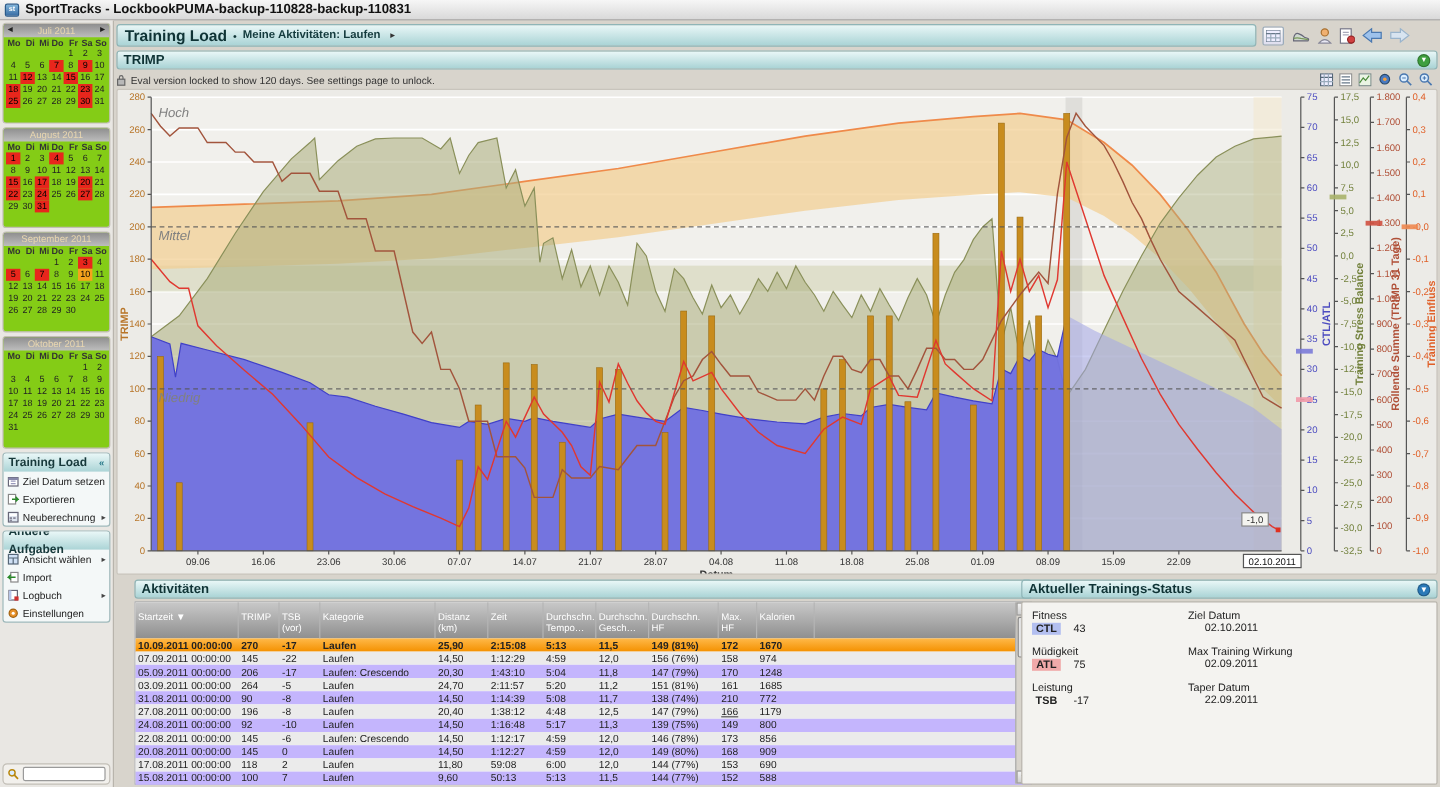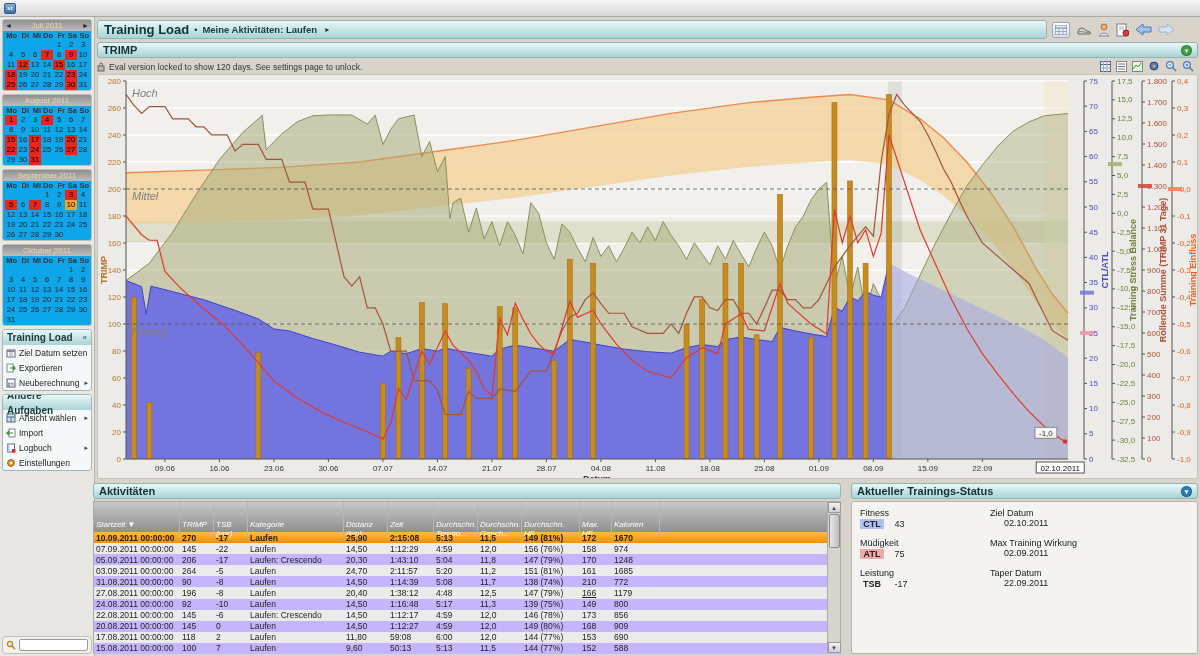--- a/index.html
+++ b/index.html
@@ -10,21 +10,21 @@
   #titlebar { left:0; top:0; width:1200px; height:17px;
     background:linear-gradient(#f6f6f6,#d9d9d9); border-bottom:1px solid #aaa;
     display:flex; align-items:center; gap:5px; padding-left:4px; }
   #titlebar .appicon { width:12px; height:11px; background:linear-gradient(#7fb3d9,#3a6ea5);
     border:1px solid #2a5a8a; border-radius:2px; color:#fff; font-size:6px; font-weight:bold;
     display:flex; align-items:center; justify-content:center; }
   #titlebar .title { font-weight:bold; font-size:11px; color:#111; }
   
   #sidebar { left:0; top:17px; width:95px; height:639px; background:#e9e7e3;
     border-right:1px solid #b8b4ac; padding:2px 2px 0 2px; display:flex; flex-direction:column; }
-  .cal { background:#0ea5e9; border:1px solid #c2beb6; border-radius:3px; margin-bottom:3px; padding-bottom:0; }
+  .cal { background:#84cc16; border:1px solid #c2beb6; border-radius:3px; margin-bottom:3px; padding-bottom:12px; }
   .cal-title { height:11px; background:linear-gradient(#8f8f8f,#bdbdbd);
     color:#e8d6b0; font-size:8px; text-align:center; line-height:11px; border-radius:2px 2px 0 0;
     display:flex; justify-content:space-between; align-items:center; padding:0 2px; }
   .cal-title .mon { flex:1; text-align:center; }
   .cal-title .nav { color:#222; font-size:7px; cursor:pointer; }
   .cal-grid { display:grid; grid-template-columns:repeat(7,1fr); padding:0 2px; }
   .cal-grid .dh { font-size:7.5px; font-weight:bold; color:#333; text-align:right; height:9px; line-height:9px;}
   .cal-grid .dc { font-size:7.5px; text-align:center; height:10px; line-height:10px; color:#222; }
   .cal-grid .dc.red { background:#e8261c; color:#000; }
   .cal-grid .dc.sel { background:#f5a21c; color:#000; }
@@ -53,27 +53,27 @@
   #trimpbar .t { font-weight:bold; font-size:11px; color:#0f3335; }
   .circlebtn { width:11px; height:11px; border-radius:50%; display:flex; align-items:center; justify-content:center;
     color:#fff; font-size:7px; line-height:11px; cursor:pointer; border:1px solid rgba(0,0,0,.25); }
   #notice { left:97px; top:60px; width:1101px; height:13px; display:flex; align-items:center; gap:4px;
     font-size:8.5px; color:#333; }
   #chartbtns { position:absolute; right:4px; top:0; display:flex; gap:5px; align-items:center; }
   
   #chartwrap { left:97px; top:74px; width:1101px; height:405px; background:#ecebe7;
     border:1px solid #c8c4bc; border-radius:2px; }
   
-  #actpanel { left:93px; top:483px; width:748px; height:171px; }
+  #actpanel { left:112px; top:483px; width:748px; height:171px; }
   #actbar { height:16px; display:flex; align-items:center; padding:0 5px; font-weight:bold; font-size:11px; color:#0f3335; }
   #acttable { position:absolute; top:18px; left:0; width:748px; height:153px; background:#fff;
     border:1px solid #aaa; }
   #thead { display:flex; height:30px; background:linear-gradient(#c8c8c8,#8f8f8f);
     color:#fff; font-size:8px; }
-  #thead .hc { border-right:1px solid #b5b5b5; padding:18px 2px; line-height:1.15; overflow:hidden;font-style:italic; }
+  #thead .hc { border-right:1px solid #b5b5b5; padding:8px 2px; line-height:1.15; overflow:hidden; }
   #tbody .tr { display:flex; height:11.1px; align-items:center; font-size:8.5px; background:#c4b5fd; cursor:pointer; }
   #tbody .tr:nth-child(even){ background:#ebebeb; }
   #tbody .tr.sel { background:linear-gradient(#ffb949,#f49100); font-weight:bold; }
   #tbody .tc { padding:0 2px; white-space:nowrap; overflow:hidden; }
   #vscroll { position:absolute; right:0; top:0; width:13px; height:151px; background:#d8d4cc; border-left:1px solid #aaa;
     display:flex; flex-direction:column; align-items:center; font-size:6px; color:#444; }
   #vscroll .btn { height:11px; width:13px; text-align:center; line-height:11px; background:linear-gradient(#f4f4f4,#cfcfcf); border:1px solid #9a9a9a; cursor:pointer;}
   #vscroll .thumb { width:11px; height:34px; margin-top:1px; background:linear-gradient(90deg,#e8e8e8,#bdbdbd); border:1px solid #8a8a8a; border-radius:2px; cursor:grab;}
   #vscroll .spacer { flex:1; }
   
@@ -89,20 +89,21 @@
   .mval { display:inline-block; margin-left:8px; }
   .dlabel { color:#222; }
   .dval { margin-left:14px; }
   svg text { font-family:"Liberation Sans", sans-serif; }
 </style>
 </head>
 <body>
 
 <div id="titlebar" class="abs">
   <span class="appicon">st</span>
+  <span class="title">SportTracks - LockbookPUMA-backup-110828-backup-110831</span>
 </div>
 
 <div id="sidebar" class="abs">
   <div id="calendars">
       <div class="cal">
         <div class="cal-title">
           <span class="nav">◄</span>
           <span class="mon">Juli 2011</span>
           <span class="nav">►</span>
         </div>

